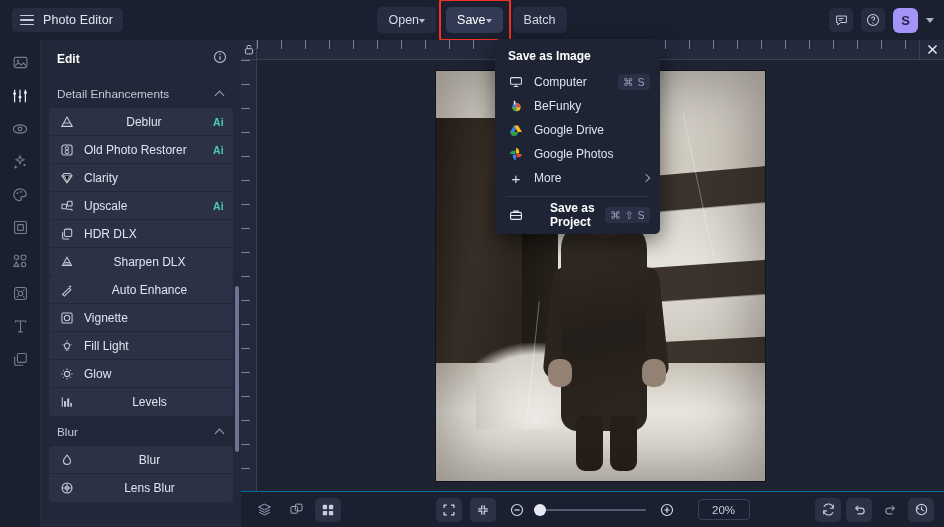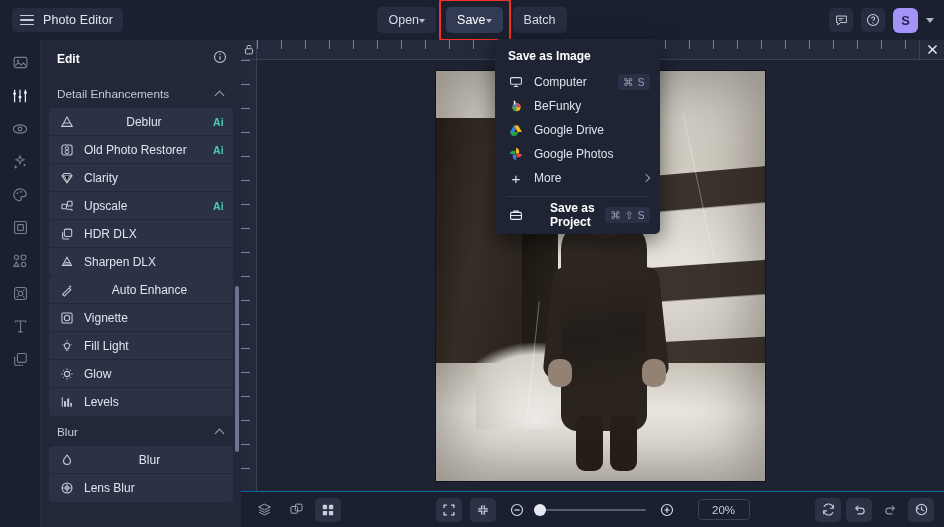--- a/index.html
+++ b/index.html
@@ -106,21 +106,21 @@
     transform: rotate(45deg);
   }
   .tool-list { margin: 0 8px; }
   .tool {
     display: flex; align-items: center; gap: 9px;
     height: 28px; padding: 0 9px 0 10px;
     background: #2b3246; border-bottom: 1px solid #222839;
     cursor: pointer;
   }
   .tool:first-child { border-radius: 4px 4px 0 0; text-align: center; }
-  .tool:last-child { border-radius: 0 0 4px 4px; border-bottom: none; }
+  .tool:last-child { border-radius: 0 0 4px 4px; border-bottom: none; text-align: center; }
   .tool-ico { width: 16px; display: flex; align-items: center; justify-content: center; opacity: .88; }
   .tool-name { flex: 1; font-size: 12px; color: #e0e4ee; }
   .ai-badge { font-size: 10.5px; color: #4ecbb0; font-weight: bold; letter-spacing: .3px; }
   .pscroll {
     position: absolute; right: 2px; top: 246px; width: 4px; height: 166px;
     background: #6d7490; border-radius: 3px;
   }
 
   
   .stage {

